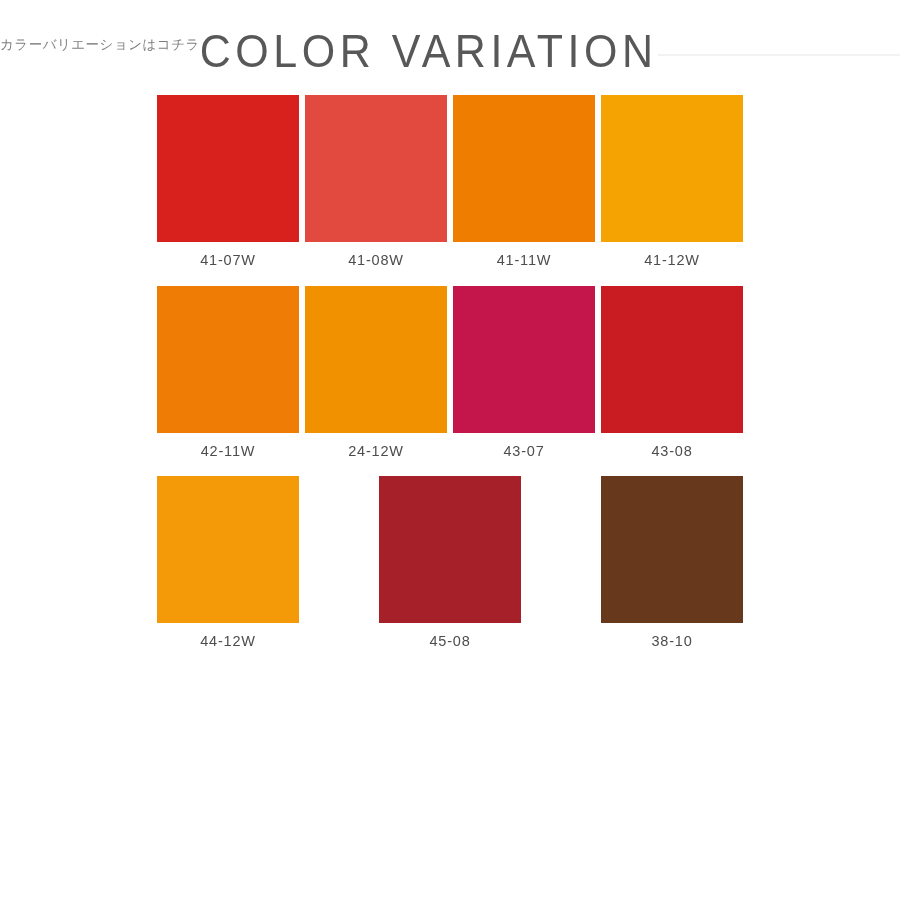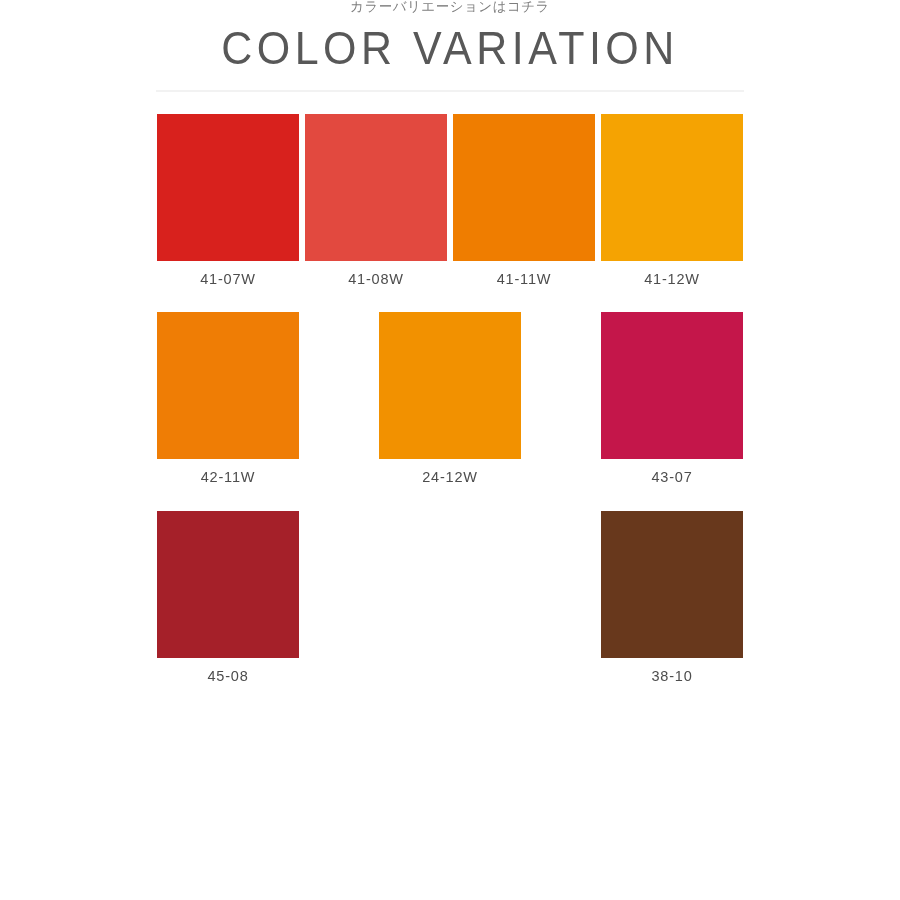--- a/index.html
+++ b/index.html
@@ -21,22 +21,23 @@
     display: flex;
     flex-direction: column;
     align-items: center;
     background: #ffffff;
   }
 
   
   .header {
     width: 100%;
     display: flex;
-    flex-direction: column;
+    flex-direction: row;
     align-items: center;
+    padding-top: 17px;
   }
   .kicker {
     font-size: 13.5px;
     letter-spacing: 0.5px;
     color: #7d7d7d;
     line-height: 1;
     font-weight: 400;
     white-space: nowrap;
   }
   .title {
@@ -56,21 +57,20 @@
     height: 2px;
     background: #f2f2f2;
   }
 
   
   .swatch-grid {
     margin-top: 22px;
     width: 586px;
     display: flex;
     flex-direction: column;
-    gap: 8px;
   }
   .swatch-row {
     display: flex;
     flex-direction: row;
     justify-content: space-between;
     margin-bottom: 18px;
   }
   .swatch-cell {
     width: 142px;
     display: flex;
@@ -129,24 +129,32 @@
         <span class="swatch-label">42-11W</span>
       </div>
       <div class="swatch-cell">
         <span class="swatch-chip" style="background-color: rgb(242, 145, 0);"></span>
         <span class="swatch-label">24-12W</span>
       </div>
       <div class="swatch-cell">
         <span class="swatch-chip" style="background-color: rgb(196, 22, 74);"></span>
         <span class="swatch-label">43-07</span>
       </div>
+      <div class="swatch-cell">
+        <span class="swatch-chip" style="background-color: rgb(200, 28, 34);"></span>
+        <span class="swatch-label">43-08</span>
+      </div>
     </div>
 
 
     <div class="swatch-row">
+      <div class="swatch-cell">
+        <span class="swatch-chip" style="background-color: rgb(244, 154, 9);"></span>
+        <span class="swatch-label">44-12W</span>
+      </div>
       <div class="swatch-cell">
         <span class="swatch-chip" style="background-color: rgb(165, 32, 41);"></span>
         <span class="swatch-label">45-08</span>
       </div>
       <div class="swatch-cell">
         <span class="swatch-chip" style="background-color: rgb(104, 56, 28);"></span>
         <span class="swatch-label">38-10</span>
       </div>
     </div>
 

